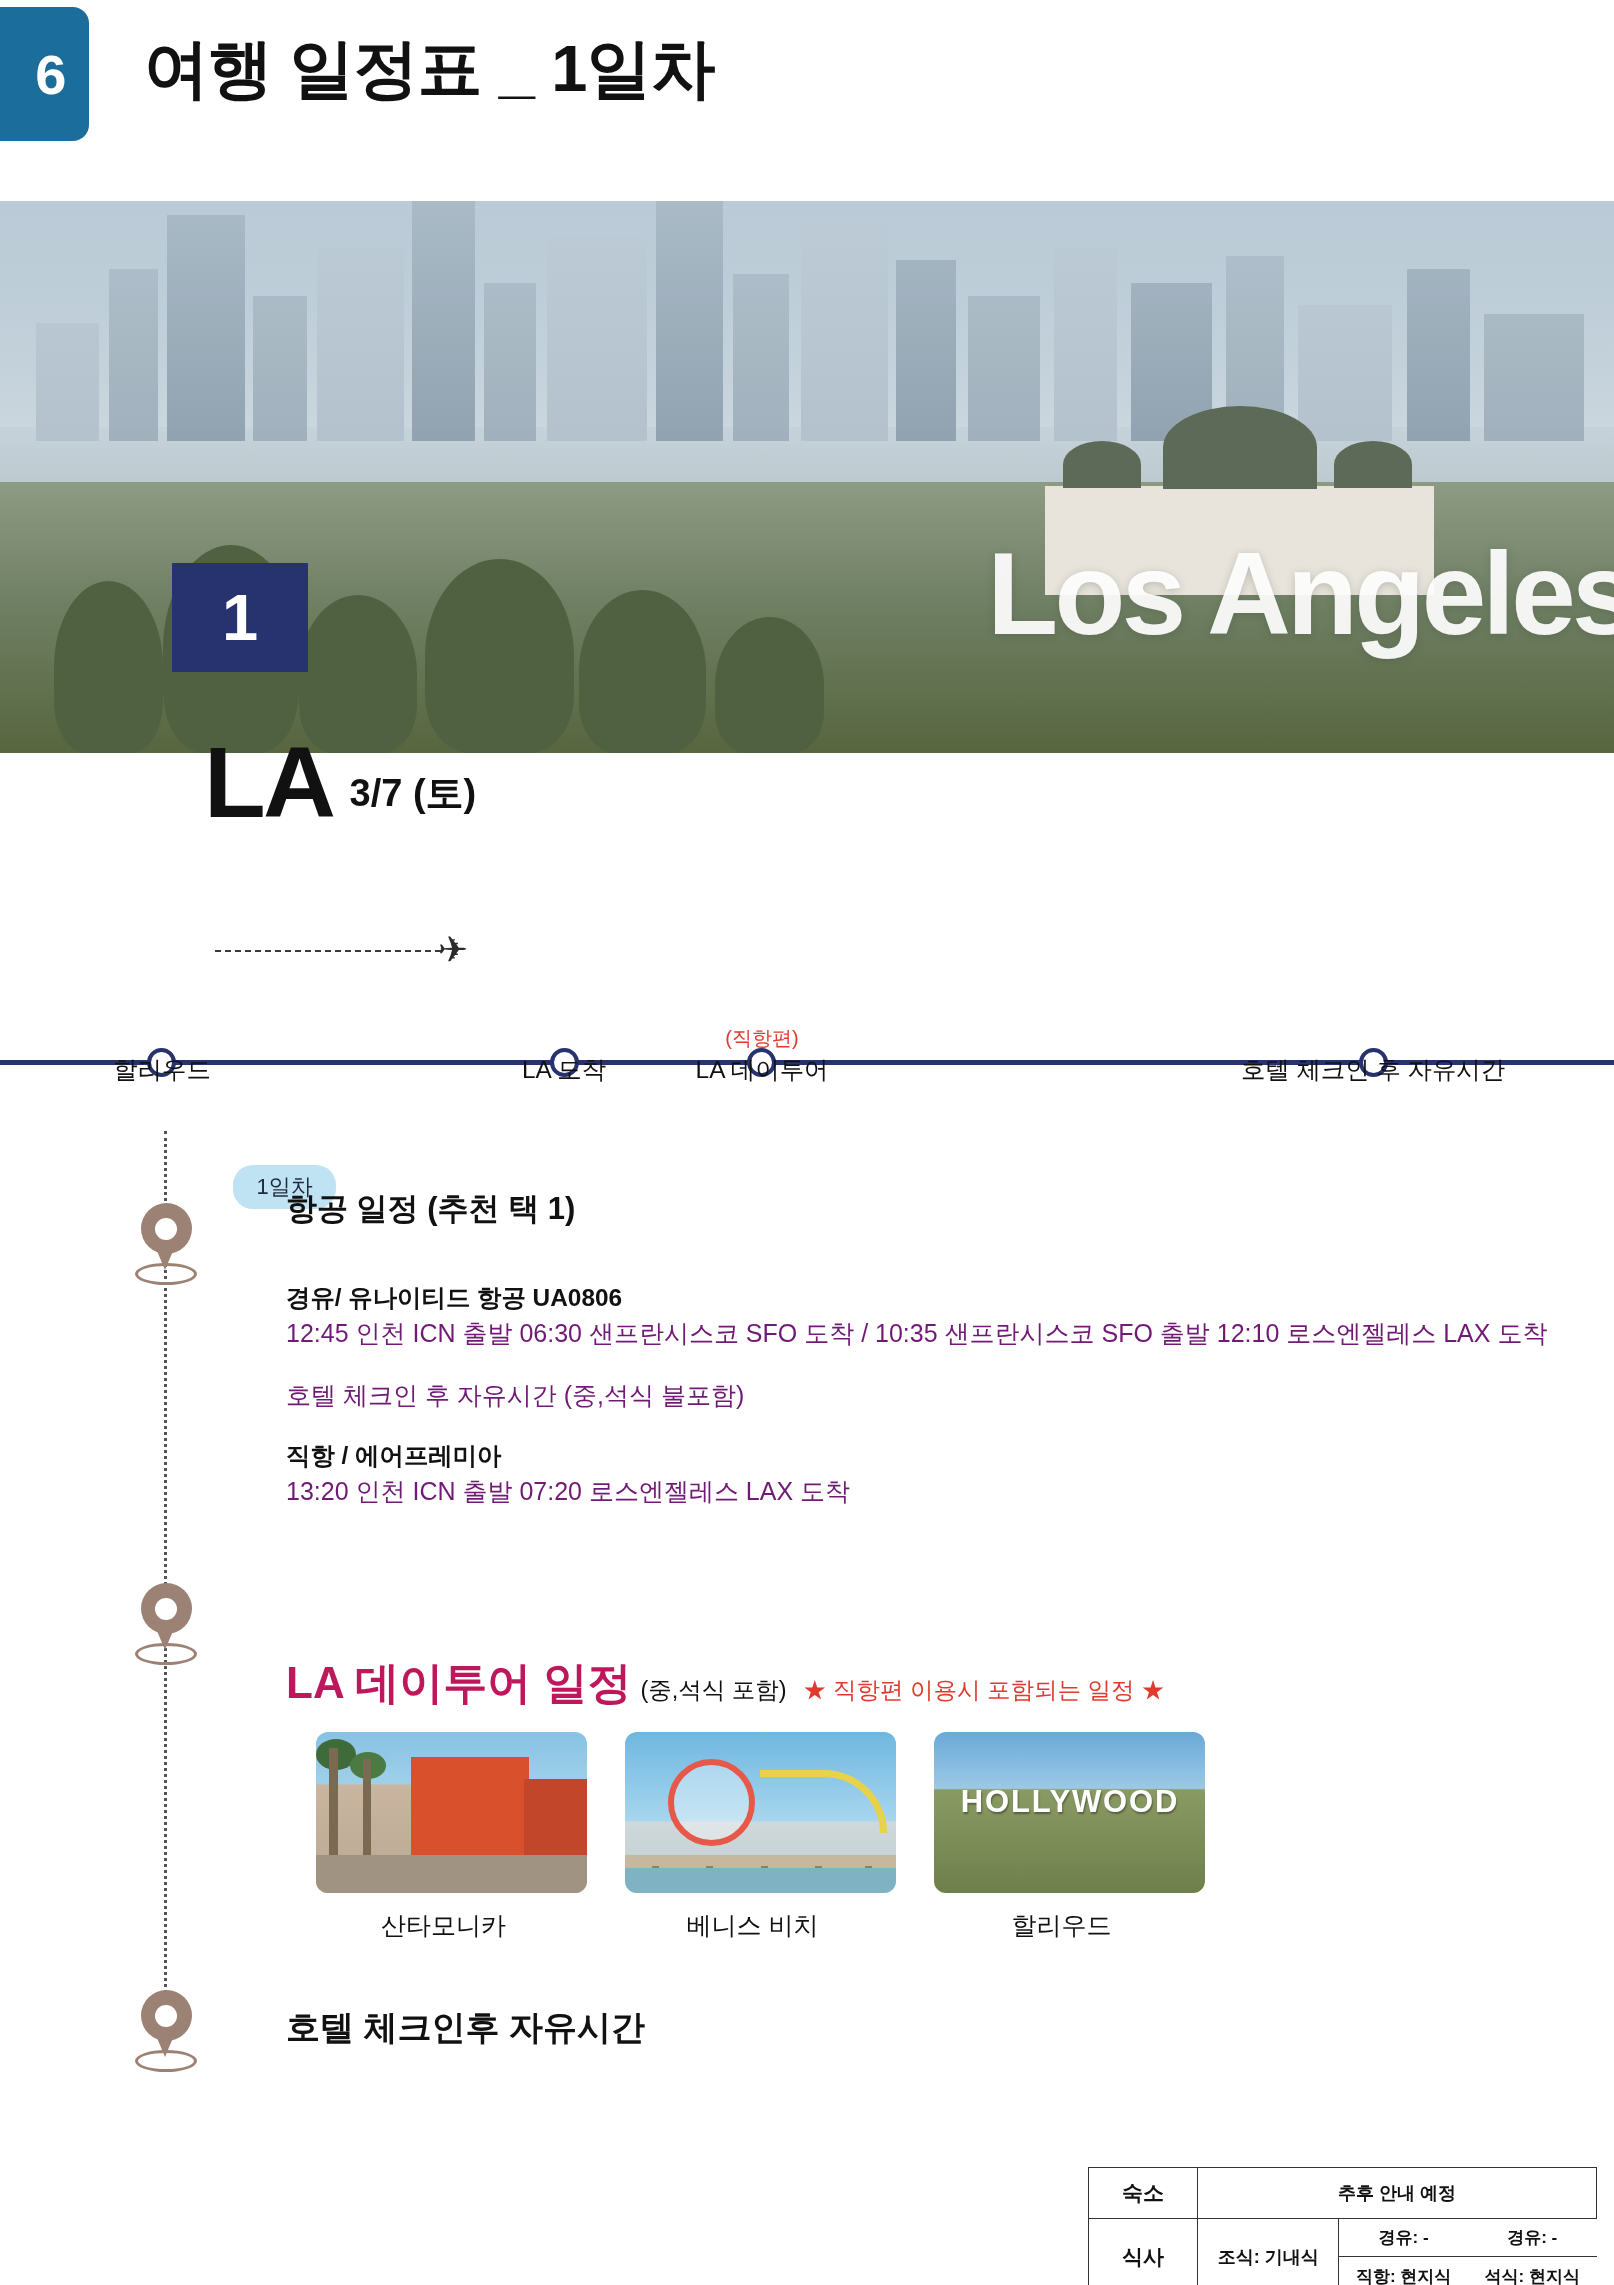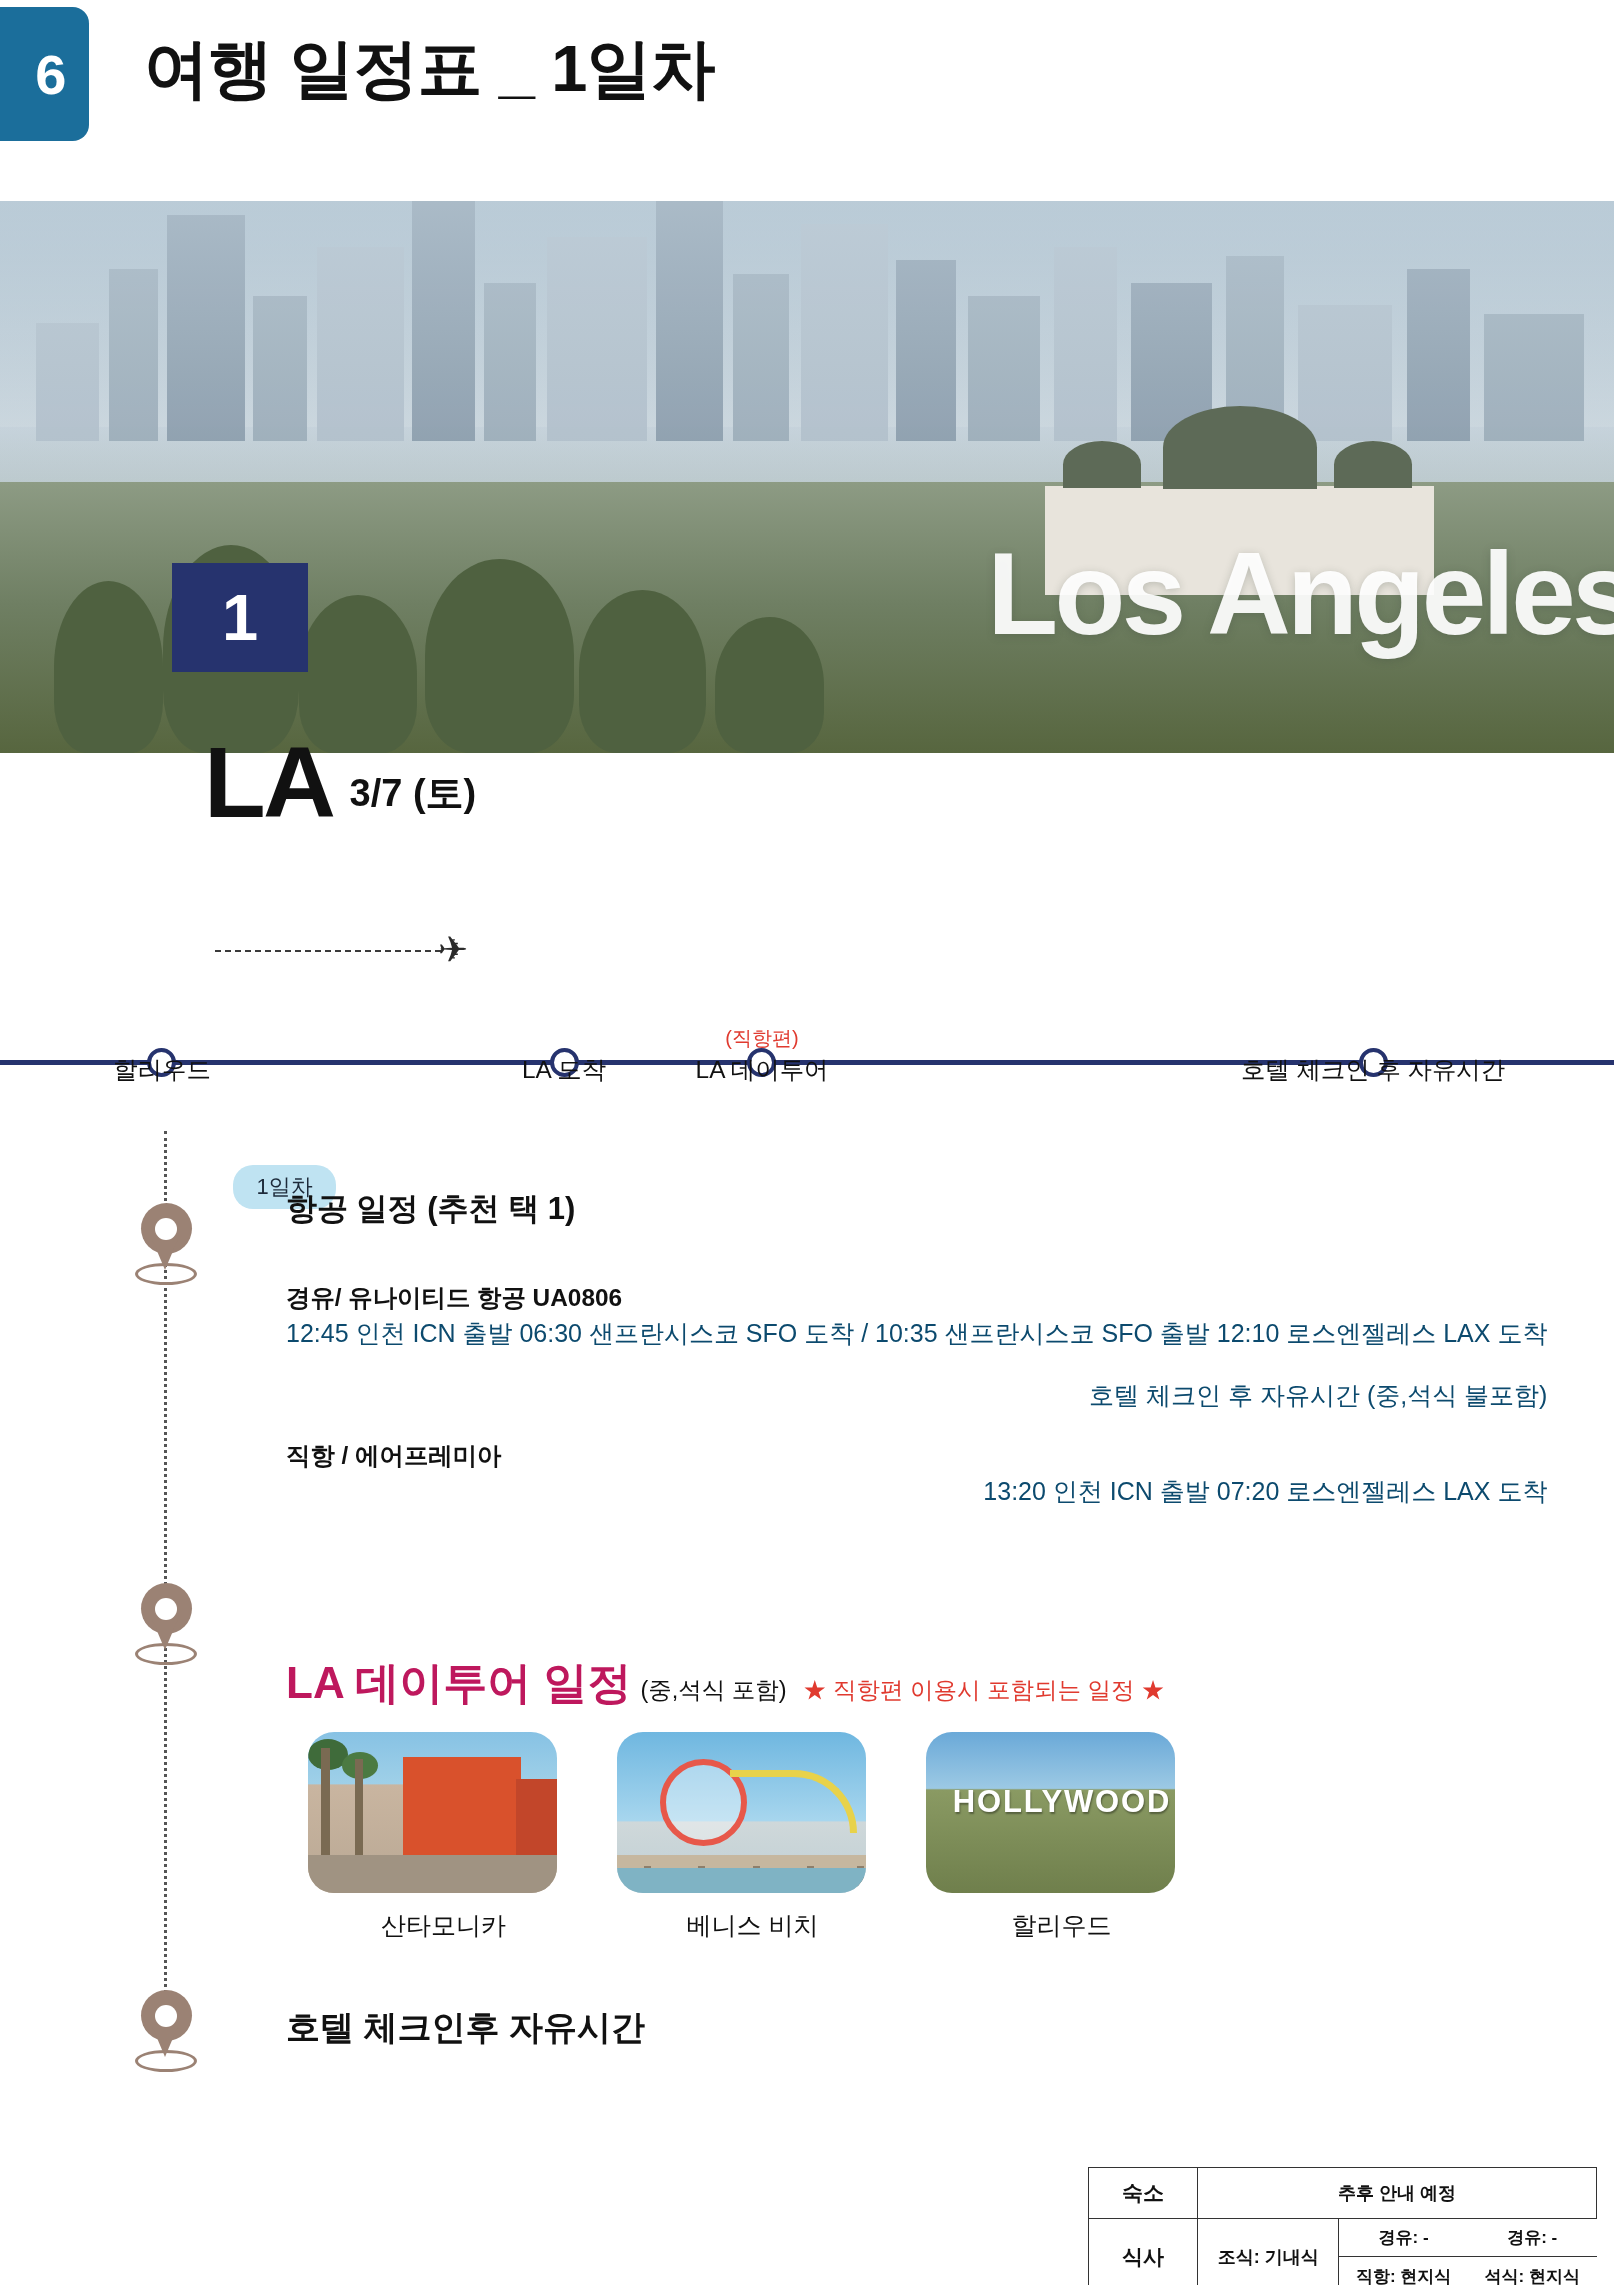--- a/index.html
+++ b/index.html
@@ -225,41 +225,42 @@
   }
   .sec1-title {
     position: absolute;
     left: 286px; top: 1188px;
     font-size: 31px;
     font-weight: bold;
     color: #111111;
   }
   .sec1-body { position: absolute; left: 286px; top: 1280px; }
   .ln-b { font-size: 24.4px; font-weight: bold; color: #111111; line-height: 1.45; }
-  .ln { font-size: 25px; color: #0c4a6e; line-height: 1.45; white-space: nowrap; text-align: right; }
+  .ln { font-size: 25px; color: #701a75; line-height: 1.45; white-space: nowrap; }
   .gap { height: 25px; }
 
   
   .sec2-title {
     position: absolute;
     left: 286px; top: 1654px;
     display: flex; align-items: baseline;
     white-space: nowrap;
   }
   .sec2-title .t1 { font-size: 44px; font-weight: bold; color: #be185d; }
   .sec2-title .t2 { font-size: 23.5px; color: #111111; margin-left: 9px; text-align: center; }
   .sec2-title .t3 { font-size: 23.5px; color: #e03a2f; margin-left: 16.3px; }
 
   .cards { position: absolute; left: 308px; top: 1732px; display: flex; }
   .card { width: 271px; margin-right: 38px; }
   .card .thumb {
-    width: 249px; height: 161px;
-    border-radius: 26px;
+    width: 271px; height: 161px;
+    border-radius: 12px;
     overflow: hidden;
     position: relative;
+    margin-left: 8px;
   }
   .card .cap {
     margin-top: 16.3px;
     text-align: center;
     font-size: 25px;
     color: #111111;
   }
   
   .t-sm { background: linear-gradient(to bottom, #87c2e4 0%, #9fd0e8 32%, #c9b5a0 33%, #b9a894 100%); }
   .t-sm .b1 { position: absolute; left: 95px; top: 25px; width: 118px; height: 109px; background: #d9512c; }

